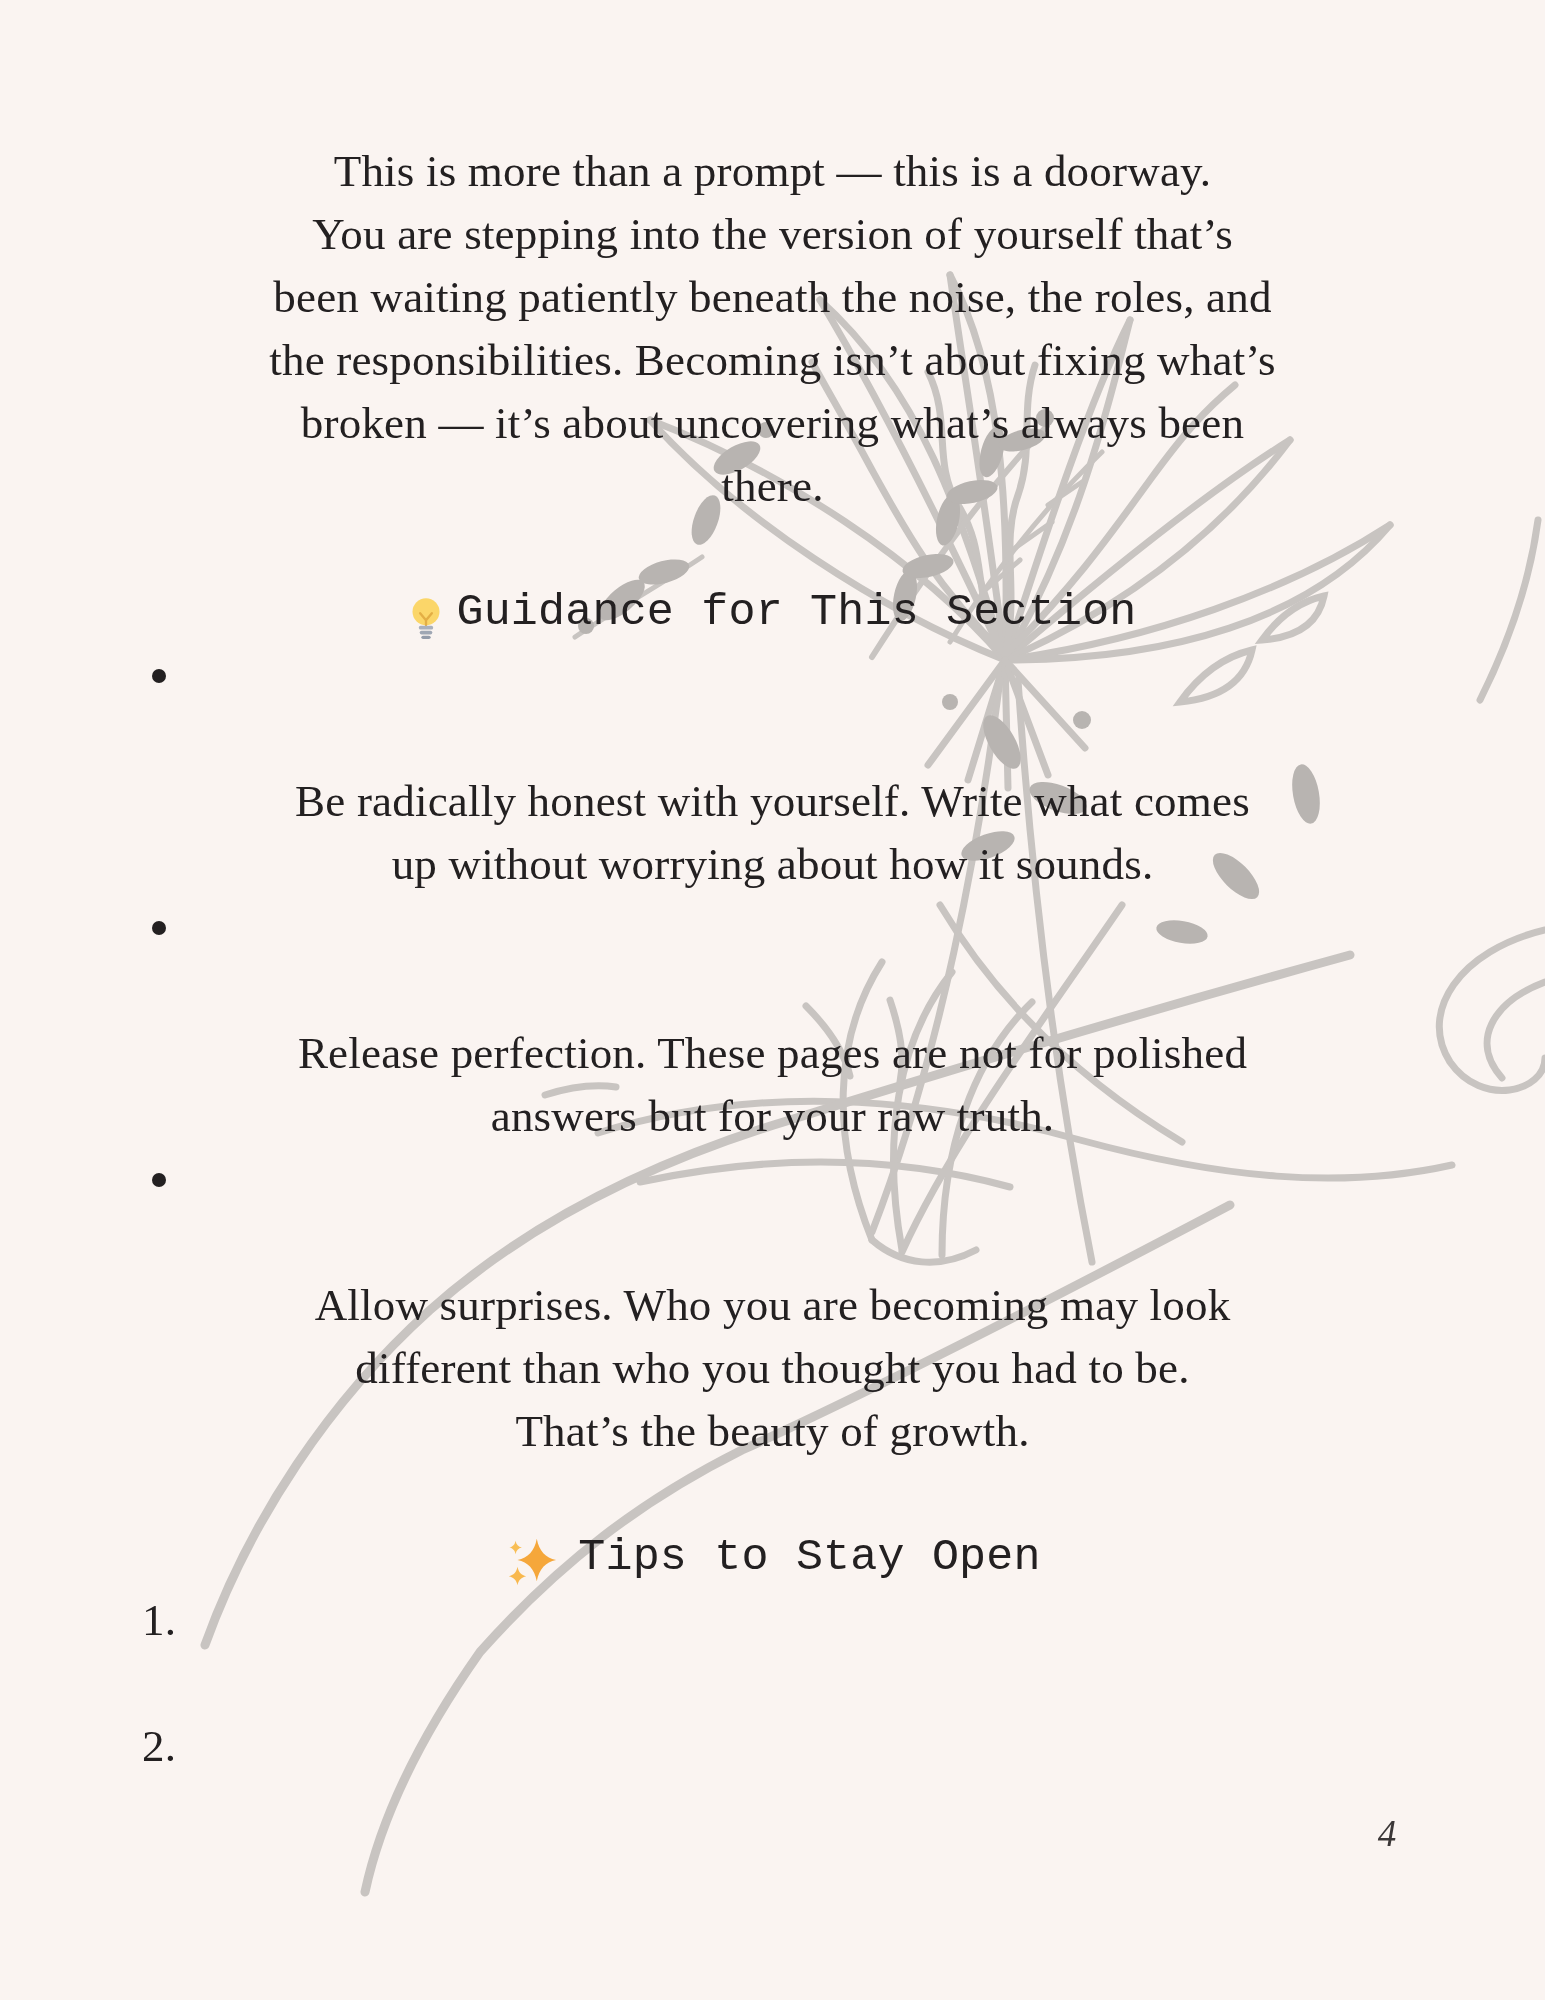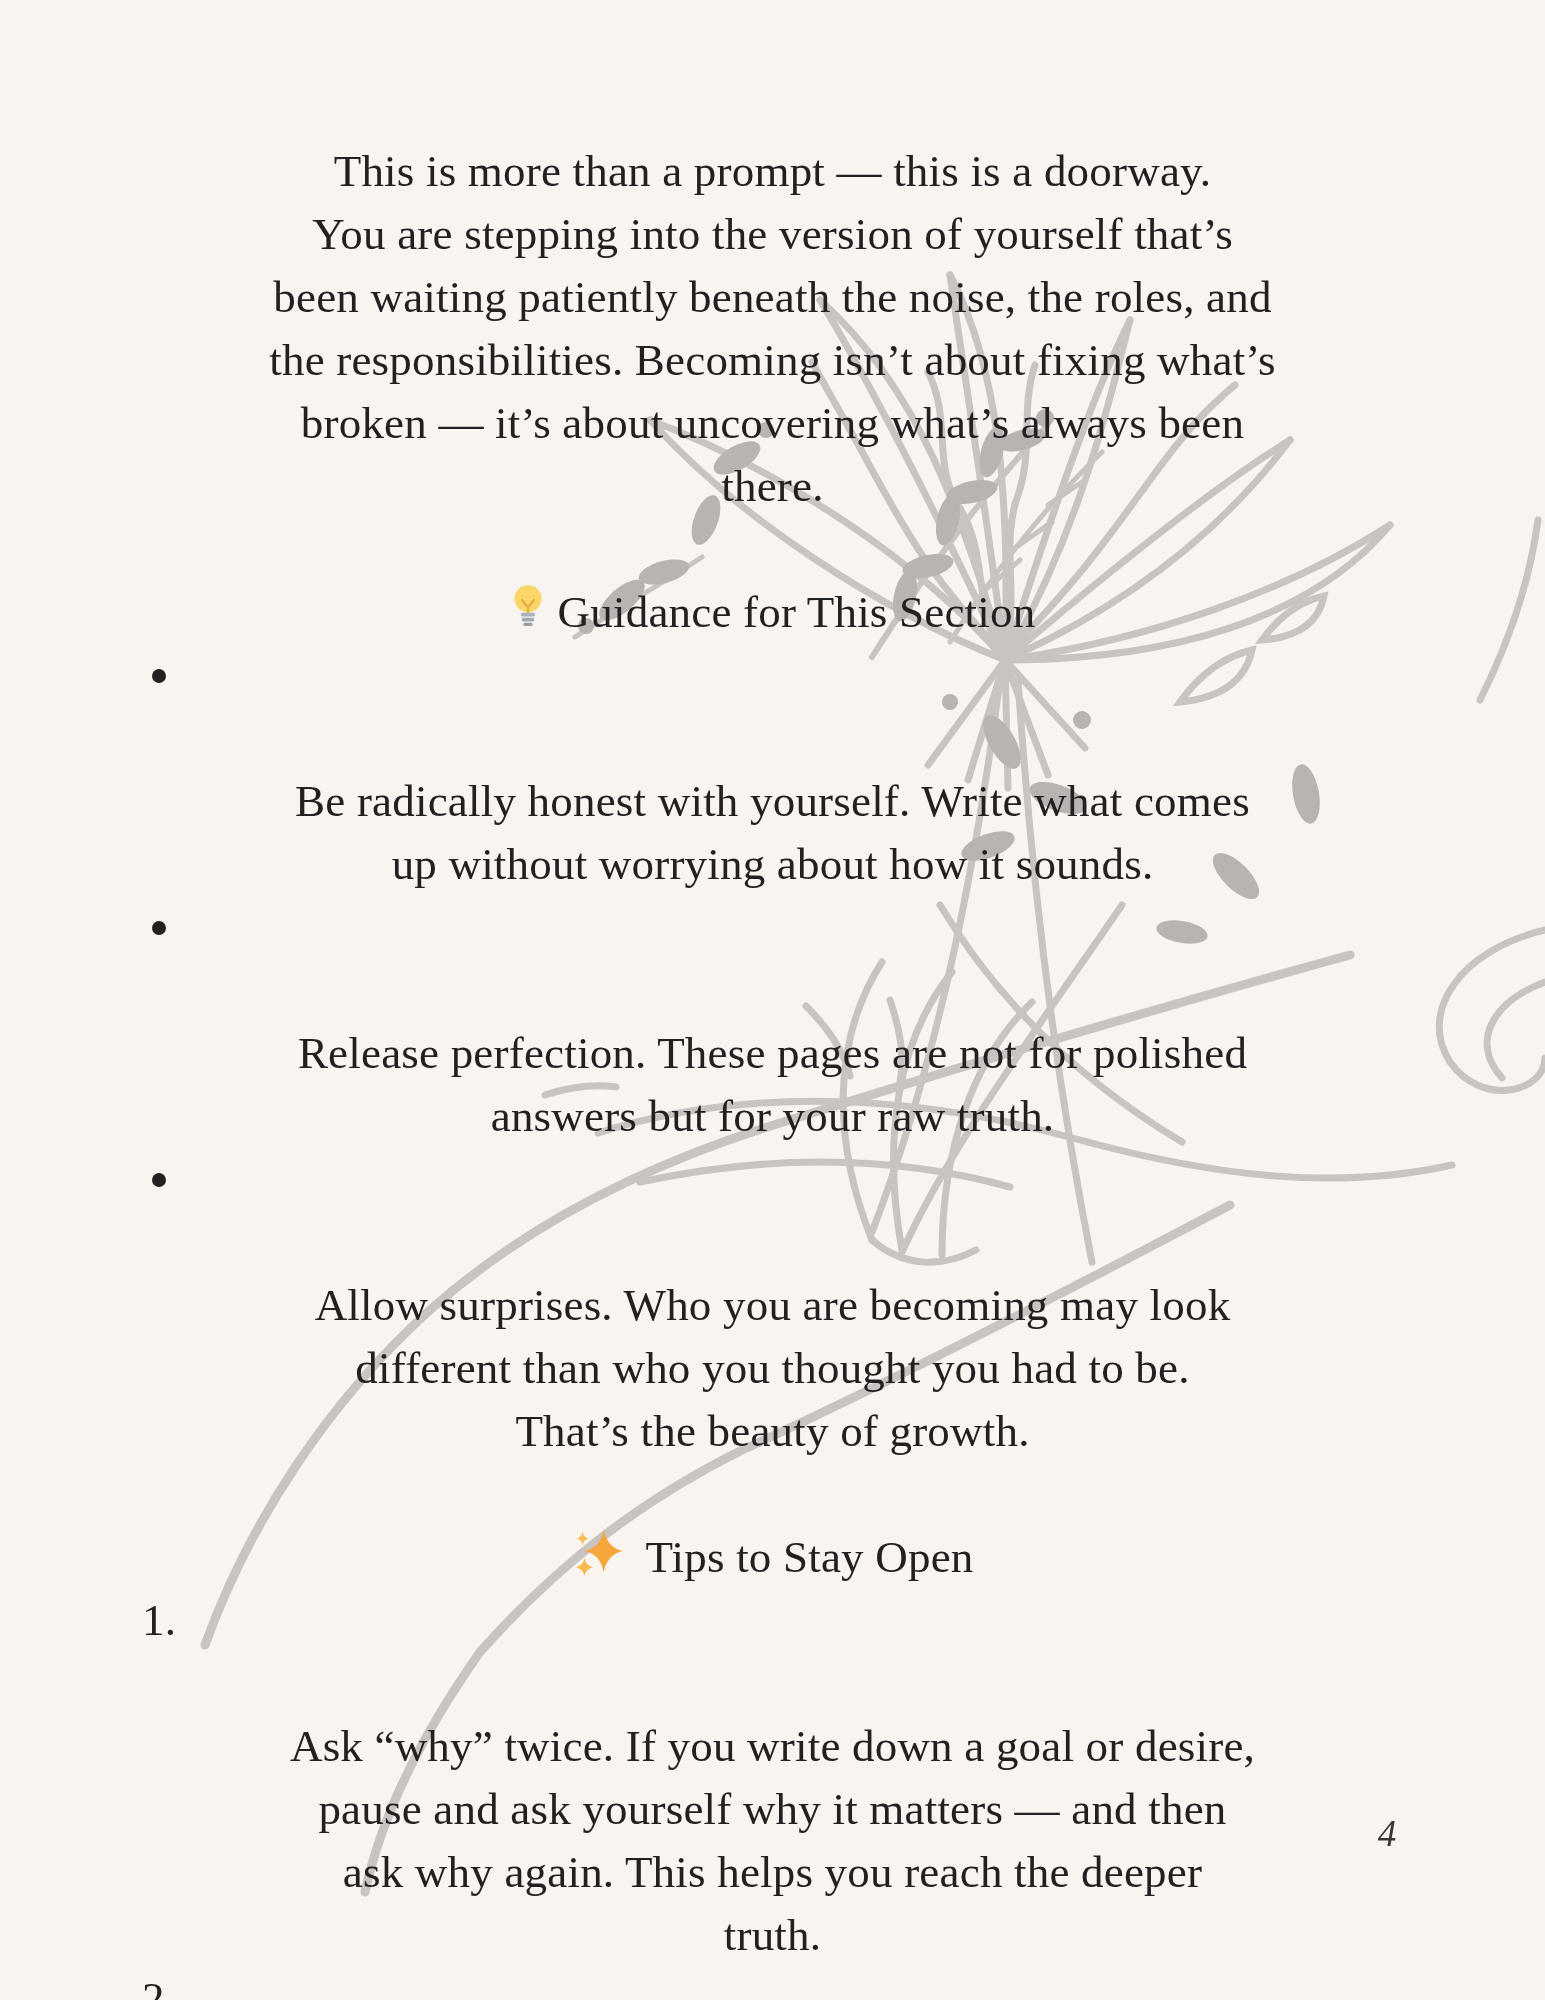--- a/index.html
+++ b/index.html
@@ -27,23 +27,24 @@
     text-align: center;
     font-size: 45px;
     line-height: 63px;
     letter-spacing: 0.2px;
   }
   .block { white-space: pre-line; }
   .v-gap { height: 63px; }
   .heading {
     display: flex;
     justify-content: center;
-    align-items: flex-start;
+    align-items: flex-end;
     gap: 12px;
     height: 63px;
+    font-family: Liberation Mono, monospace;
   }
   .heading .icon { flex: 0 0 auto; display:block; }
   .list-item { position: relative; white-space: pre-line; text-align: center; }
   .bullet-dot {
     position: absolute;
     left. : 0;
     left: 22px;
     top: 25px;
     width: 14px;
     height: 14px;
@@ -212,24 +213,20 @@
         <path d="M 34 4 C 36.5 17, 43 23.5, 54 26 C 43 28.5, 36.5 35, 34 48 C 31.5 35, 25 28.5, 14 26 C 25 23.5, 31.5 17, 34 4 Z" fill="#F5A73B"></path>
         <path d="M 14 33 C 15.2 39, 18 41.6, 23 42.8 C 18 44, 15.2 46.6, 14 52 C 12.8 46.6, 10 44, 5 42.8 C 10 41.6, 12.8 39, 14 33 Z" fill="#F8B84E"></path>
         <path d="M 12 6 C 12.8 10.2, 14.8 12.2, 18.5 13 C 14.8 13.8, 12.8 15.8, 12 20 C 11.2 15.8, 9.2 13.8, 5.5 13 C 9.2 12.2, 11.2 10.2, 12 6 Z" fill="#F8BE55"></path>
       </svg>
       <span>Tips to Stay Open</span>
     </div>
 
     <div>
       <div class="list-item">
         <span class="item-number">1.</span>
-        <span>Ask “why” twice. If you write down a goal or desire,
-pause and ask yourself why it matters — and then
-ask why again. This helps you reach the deeper
-truth.</span>
       </div>
       <div class="list-item">
         <span class="item-number">2.</span>
         
       </div>
 
     </div>
 
   </div>
 

